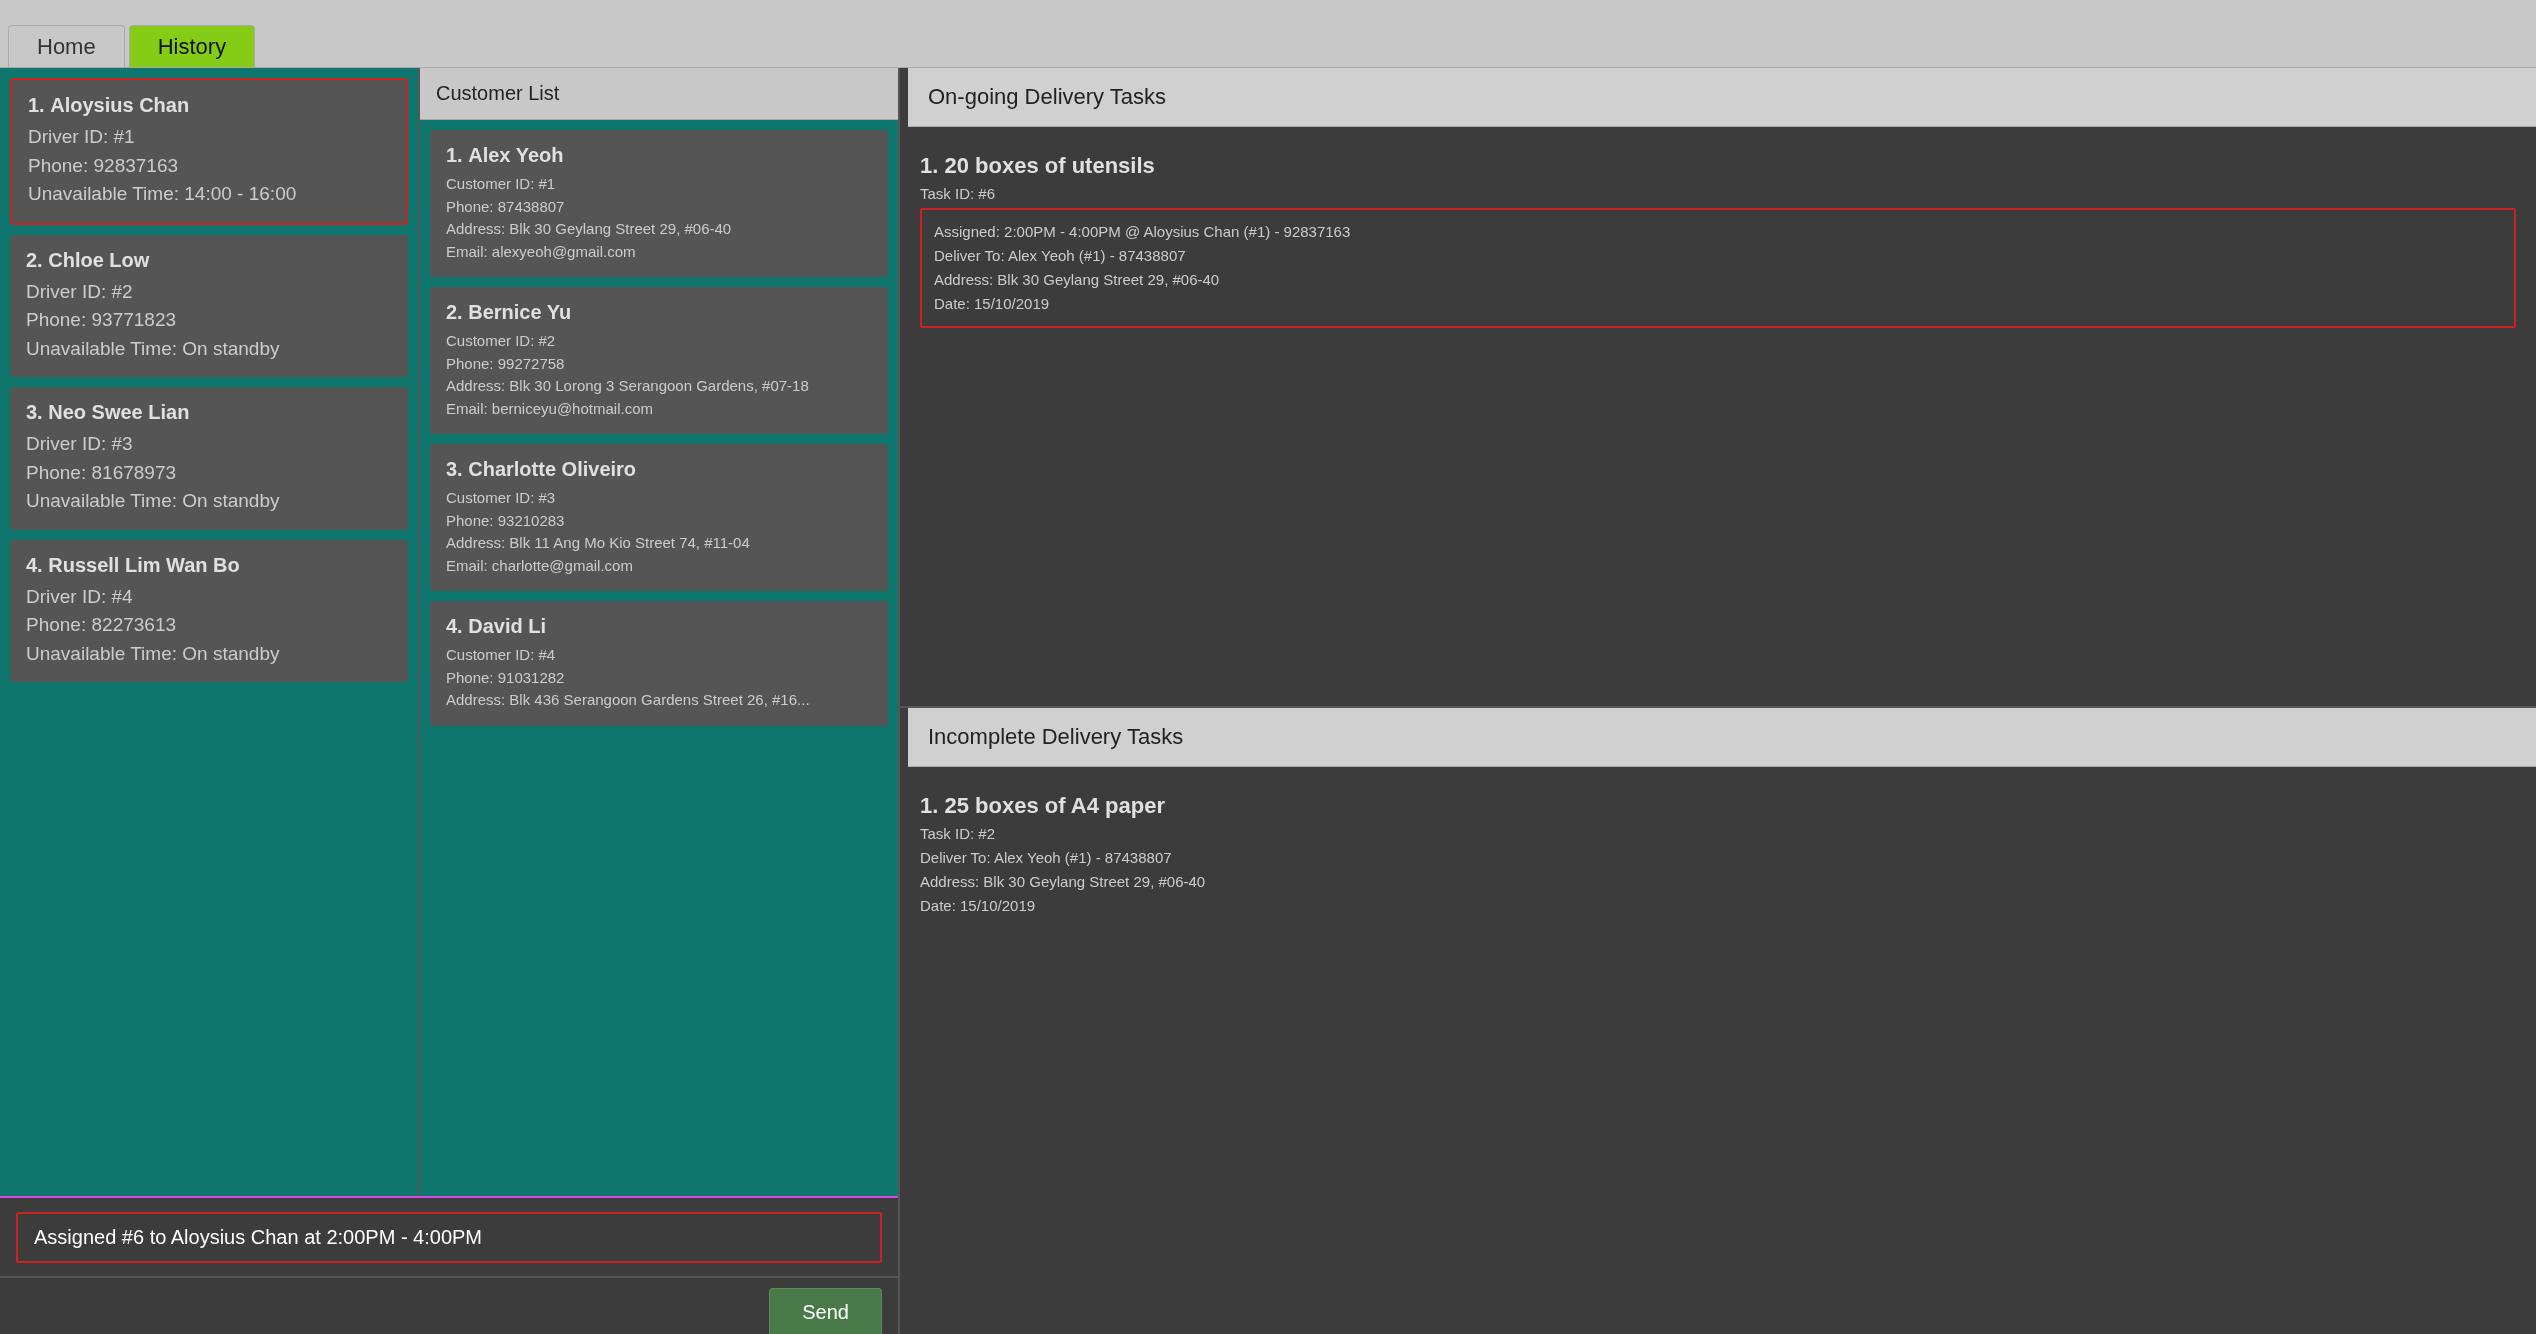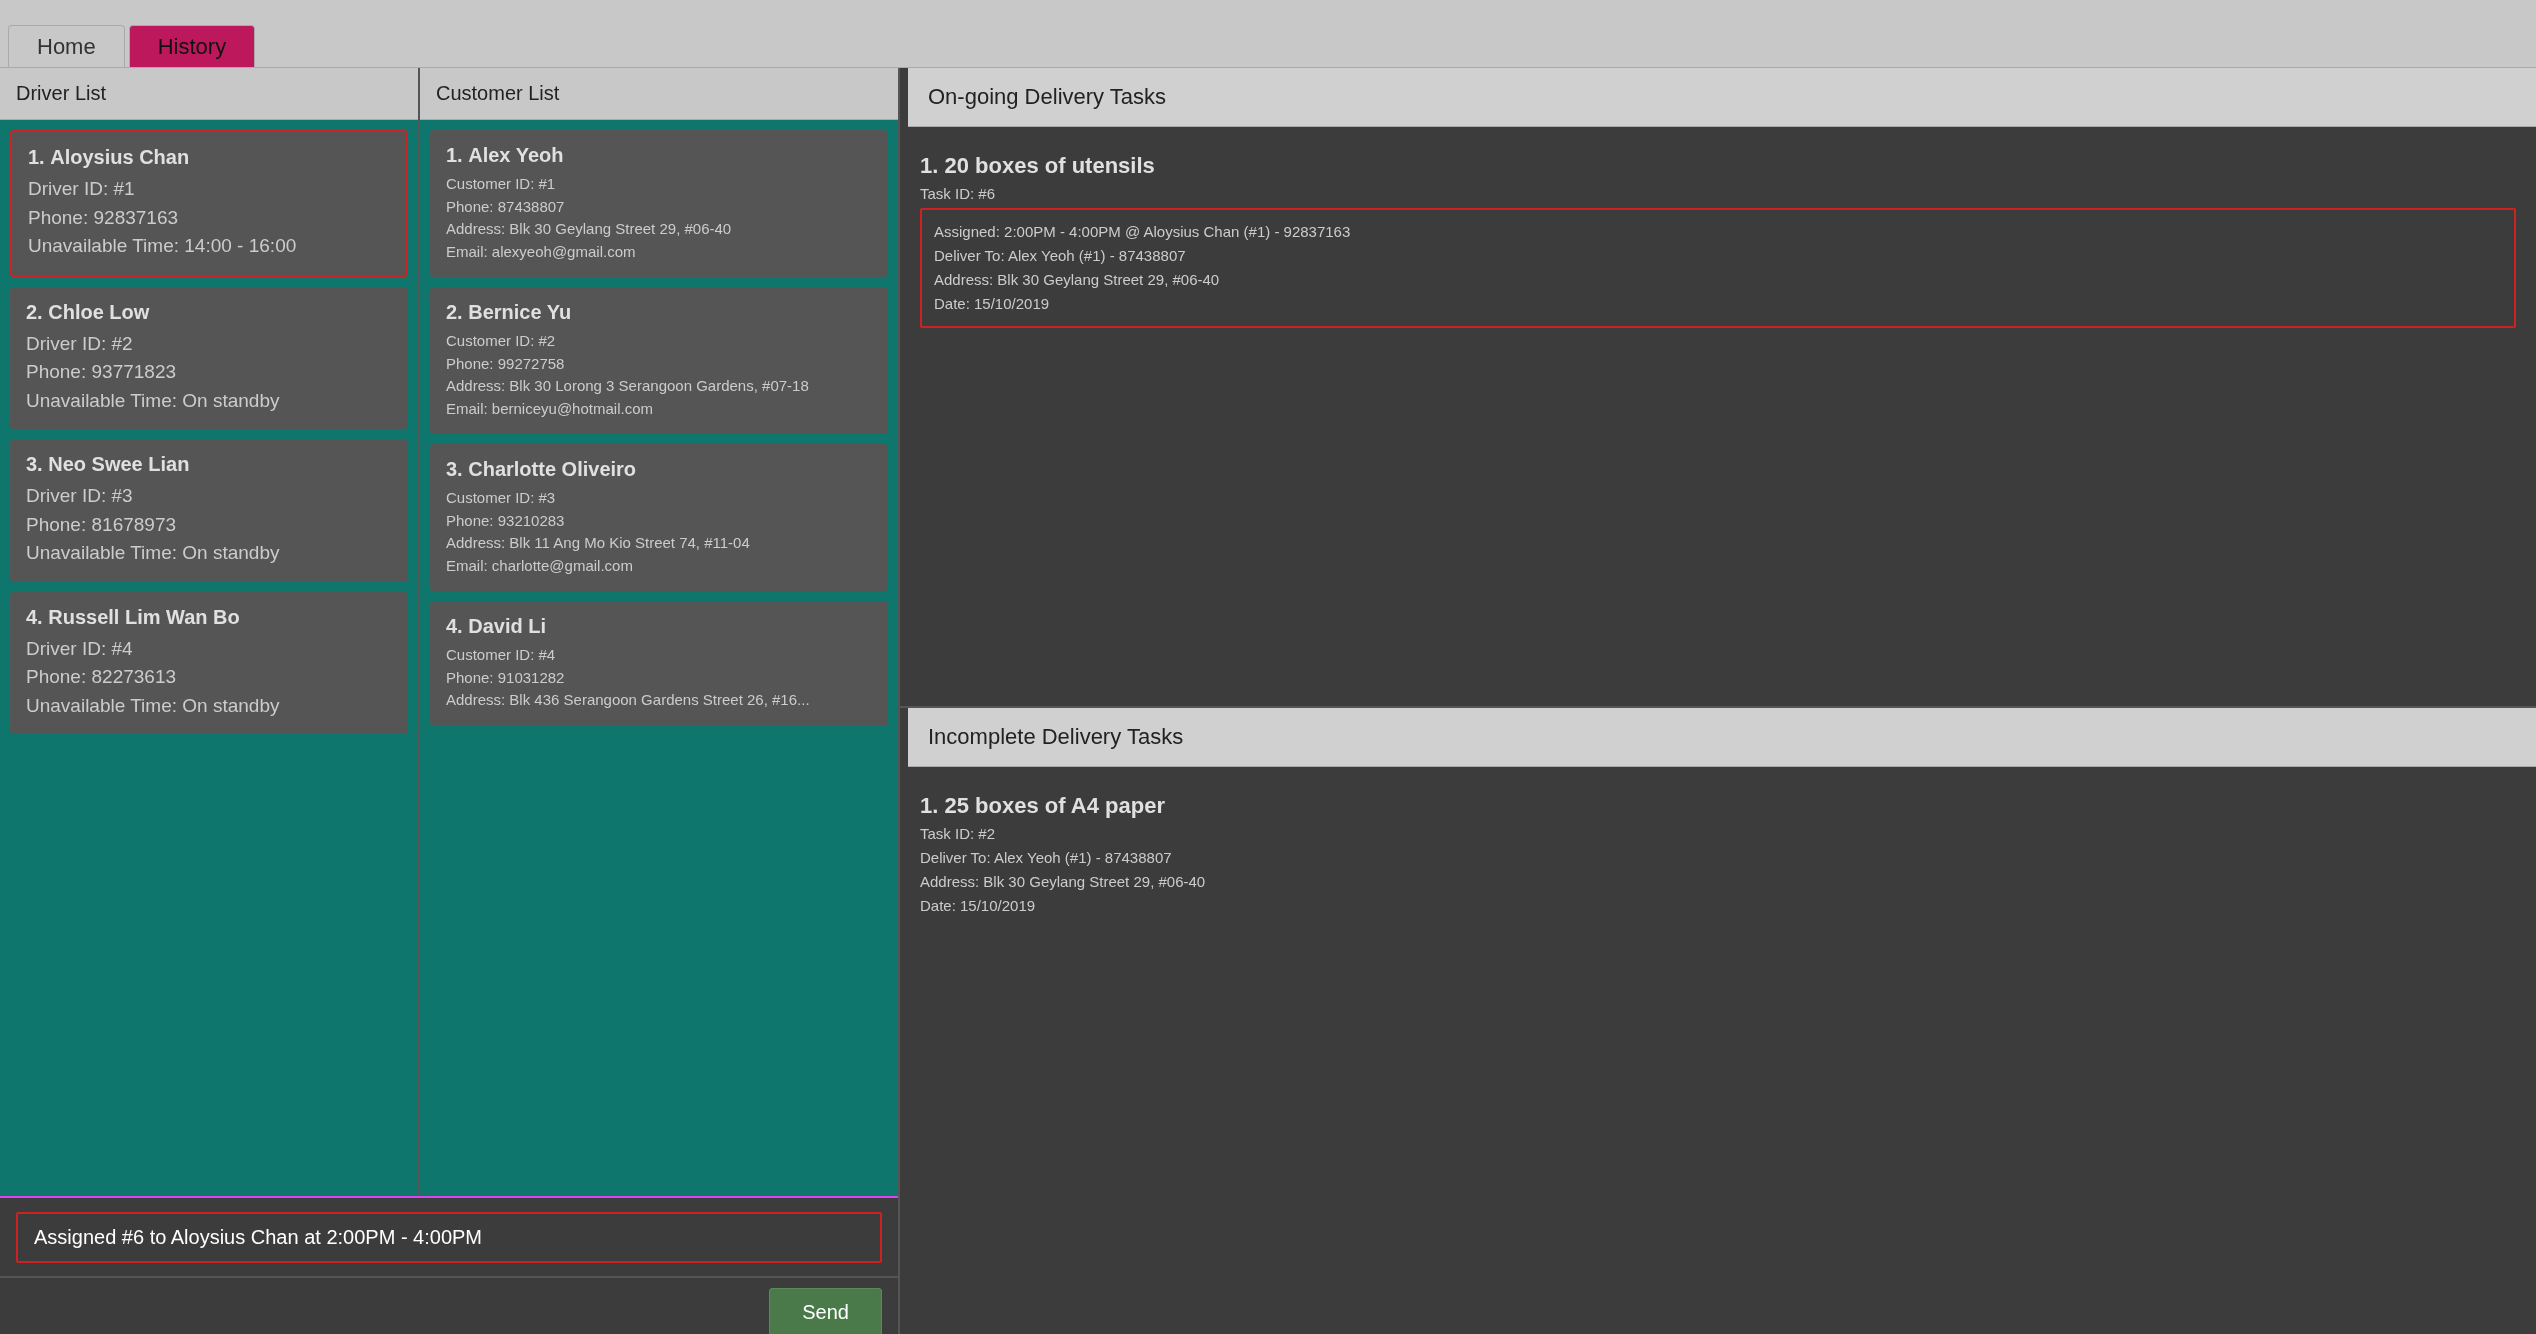--- a/index.html
+++ b/index.html
@@ -30,21 +30,21 @@
       cursor: pointer;
       font-size: 22px;
       color: #333;
       border-radius: 4px 4px 0 0;
       margin-right: 4px;
       height: 42px;
       display: flex;
       align-items: center;
     }
     .tab.active {
-      background: #be185d;
+      background: #84cc16;
       color: #111;
     }
 
     
     .main-container {
       display: flex;
       height: calc(1334px - 56px);
     }
 
     
@@ -270,21 +270,20 @@
     <span>History</span>
   </div>
 </div>
 
 <div class="main-container">
 
   <div class="left-panel">
     <div class="lists-row">
 
       <div class="driver-list-panel">
-        <div class="panel-header">Driver List</div>
         <div class="panel-content">
 
           <div class="driver-card selected">
             <div class="driver-name">
               <span>1.</span>&nbsp;<span>Aloysius Chan</span>
             </div>
             <div class="driver-info">
               <div>Driver ID: #1</div>
               <div>Phone: 92837163</div>
               <div>Unavailable Time: 14:00 - 16:00</div>

